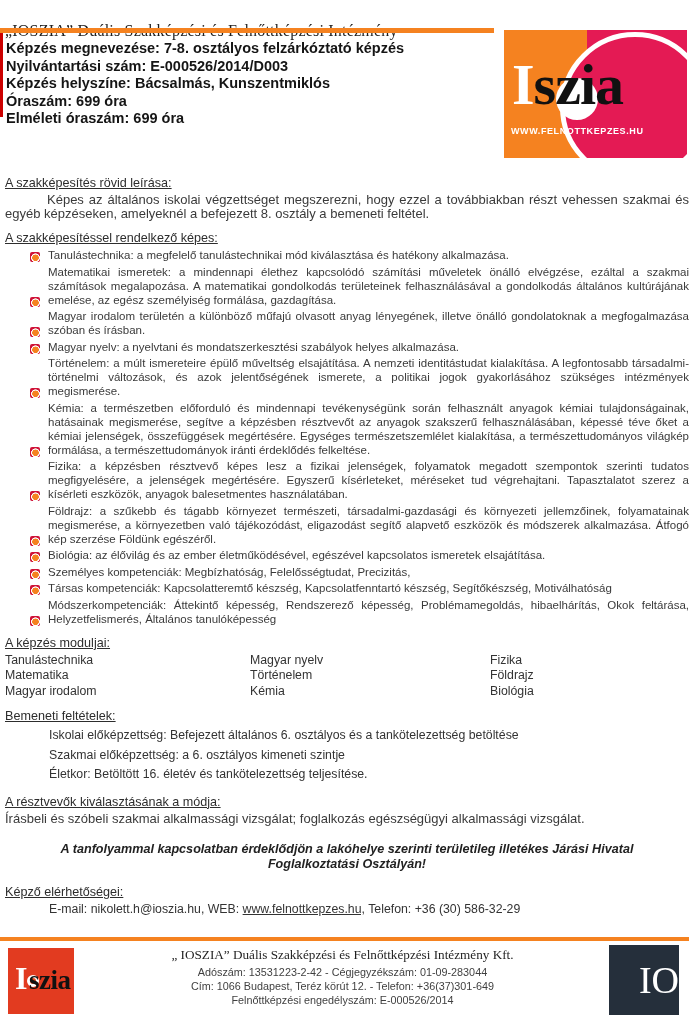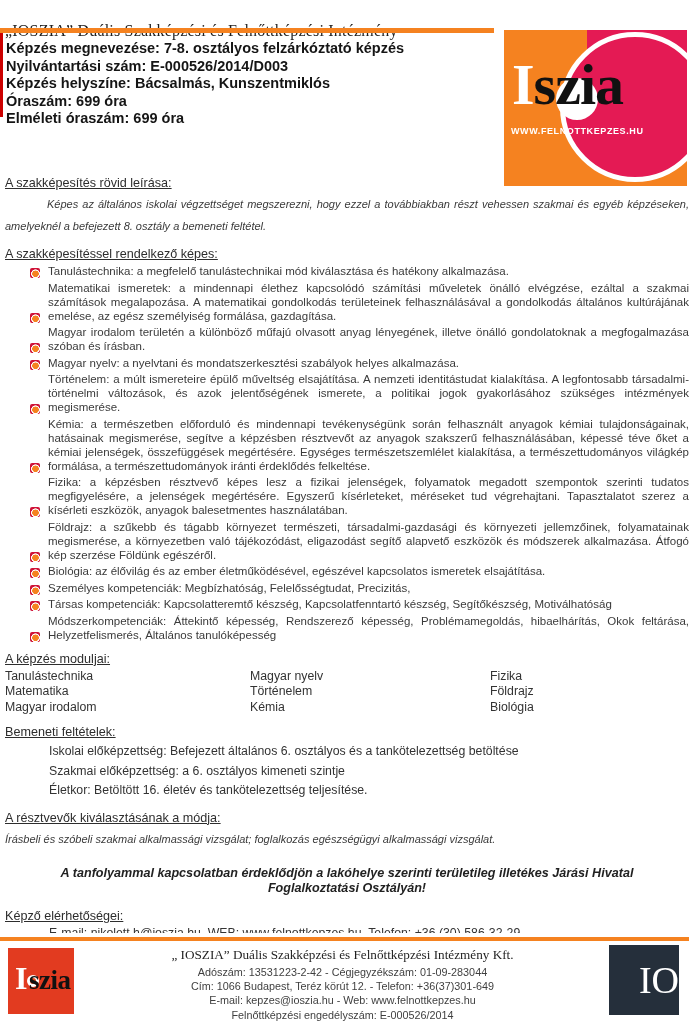--- a/index.html
+++ b/index.html
@@ -9,34 +9,34 @@
 
   
   .top { position:relative; height:172px; }
   .doc-title { position:absolute; left:5px; top:22px; font-family:"Liberation Serif", serif; font-size:16px; color:#1f1f1f; letter-spacing:.2px; }
   .orange-rule { position:absolute; left:0; top:28px; width:494px; height:5px; background:#F58220; }
   .red-tick { position:absolute; left:0; top:33px; width:3px; height:84px; background:#CC0000; }
   .info-box { position:absolute; left:6px; top:40px; width:470px; }
   .info-line { font-size:14.5px; font-weight:bold; color:#151515; line-height:17.6px; }
 
   
-  .logo { position:absolute; left:504px; top:30px; width:183px; height:156px; background:#F58220; overflow:hidden; }
+  .logo { position:absolute; left:504px; top:30px; width:183px; height:128px; background:#F58220; overflow:hidden; }
   .logo .pink-corner { position:absolute; right:0; top:0; width:100px; height:72px; background:#E41A54; }
   .logo .pink-circle { position:absolute; left:56px; top:2px; width:150px; height:150px; background:#E41A54; border:5px solid #fff; border-radius:50%; }
   .logo .white-dot { position:absolute; left:52px; top:48px; width:42px; height:42px; background:#fff; border-radius:50%; }
   .logo .logo-text { position:absolute; left:8px; top:26px; font-family:"Liberation Serif", serif; font-weight:bold; font-size:58px; line-height:1; letter-spacing:-1px; }
   .logo .li { color:#fff; }
   .logo .lszia { color:#111; }
   .logo .logo-url { position:absolute; left:7px; top:96px; font-size:9px; font-weight:bold; color:#fff; letter-spacing:.6px; }
 
   
   .main { padding:4px 0 0 5px; color:#3a3a3a; }
   .section { margin-bottom:10px; }
   .heading { font-size:12.6px; color:#2d2d2d; text-decoration:underline; margin-bottom:3px; }
-  .para { font-size:11px; line-height:22px; text-align:justify; color:#3a3a3a;font-style:italic; }
+  .para { font-size:13px; line-height:14px; text-align:justify; color:#3a3a3a; }
   .indent { text-indent:42px; }
 
   .bullets { margin-top:2px; }
   .bullet-item { display:flex; align-items:flex-end; margin-bottom:2.5px; }
   .bullet-icon { flex:0 0 10px; width:10px; height:10px; margin:2px 8px 0 25px;
     background:#CF1237; border-radius:2px;
     background-image:radial-gradient(circle at 55% 58%, #F58220 0 38%, #ffffff 44% 52%, #CF1237 58%); }
   .bullet-text { flex:1; font-size:11.5px; line-height:14px; text-align:justify; }
 
   .modules-grid { display:grid; grid-auto-flow:column; grid-template-rows:repeat(3,auto); grid-template-columns:245px 240px 1fr; }
@@ -211,21 +211,20 @@
     <div class="footer-logo-left">
       <span class="fi">I</span>
       <span class="fo"></span>
       <span class="fszia">szia</span>
     </div>
 
     <div class="footer-center">
       <div class="footer-company">„ IOSZIA” Duális Szakképzési és Felnőttképzési Intézmény Kft.</div>
       <div class="footer-line">Adószám: 13531223-2-42 - Cégjegyzékszám: 01-09-283044</div>
       <div class="footer-line">Cím: 1066 Budapest, Teréz körút 12. - Telefon: +36(37)301-649</div>
-      <div class="footer-line">E-mail: kepzes@ioszia.hu - Web: www.felnottkepzes.hu</div>
       <div class="footer-line">Felnőttképzési engedélyszám: E-000526/2014</div>
     </div>
 
     <div class="footer-logo-right">
       <span class="io">IO</span>
     </div>
   </div>
 
 </div>
 

